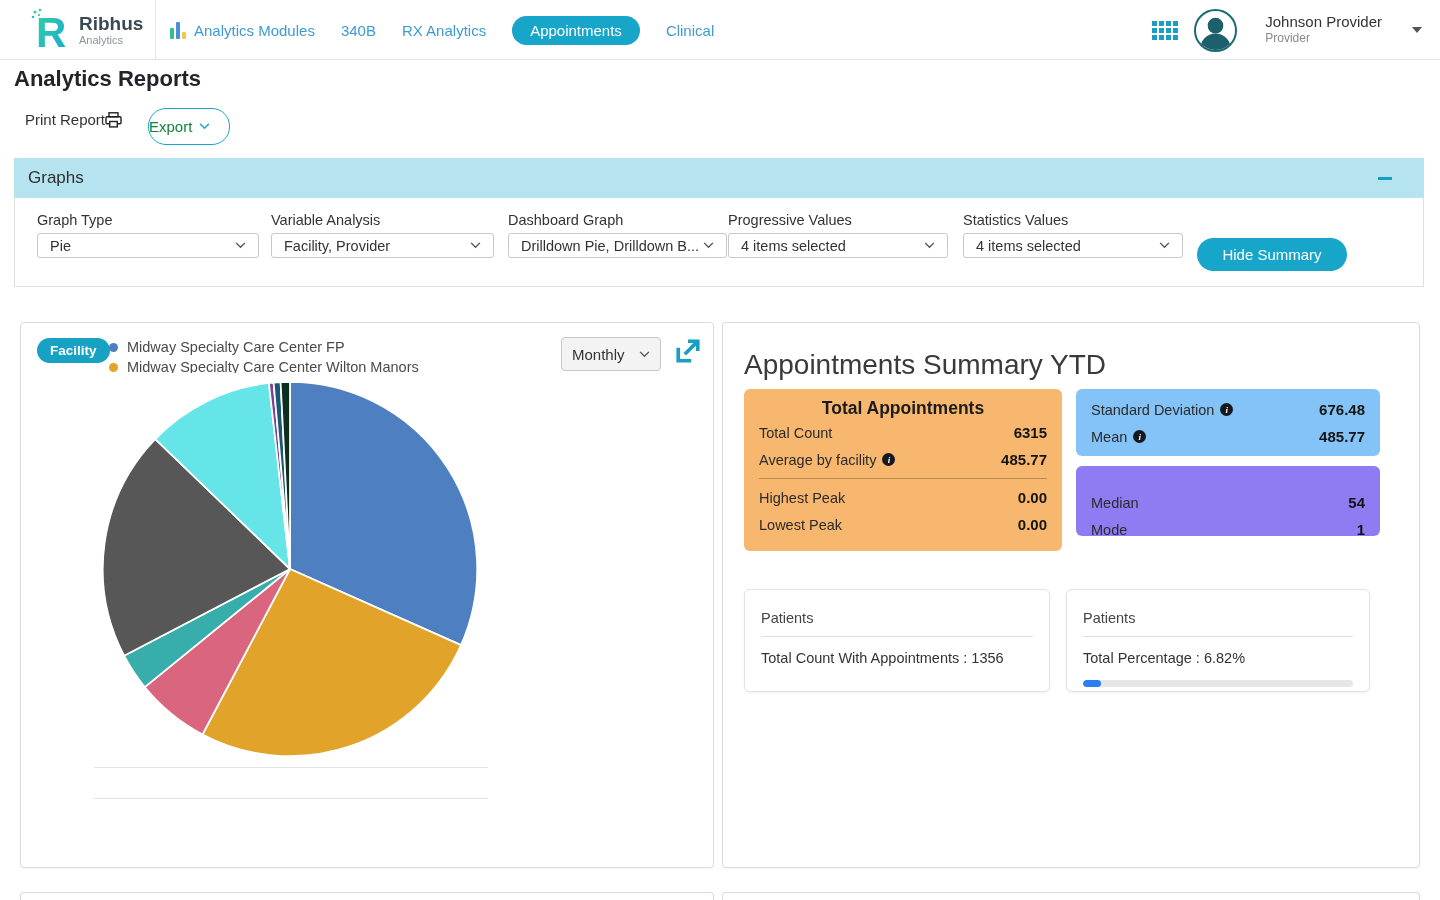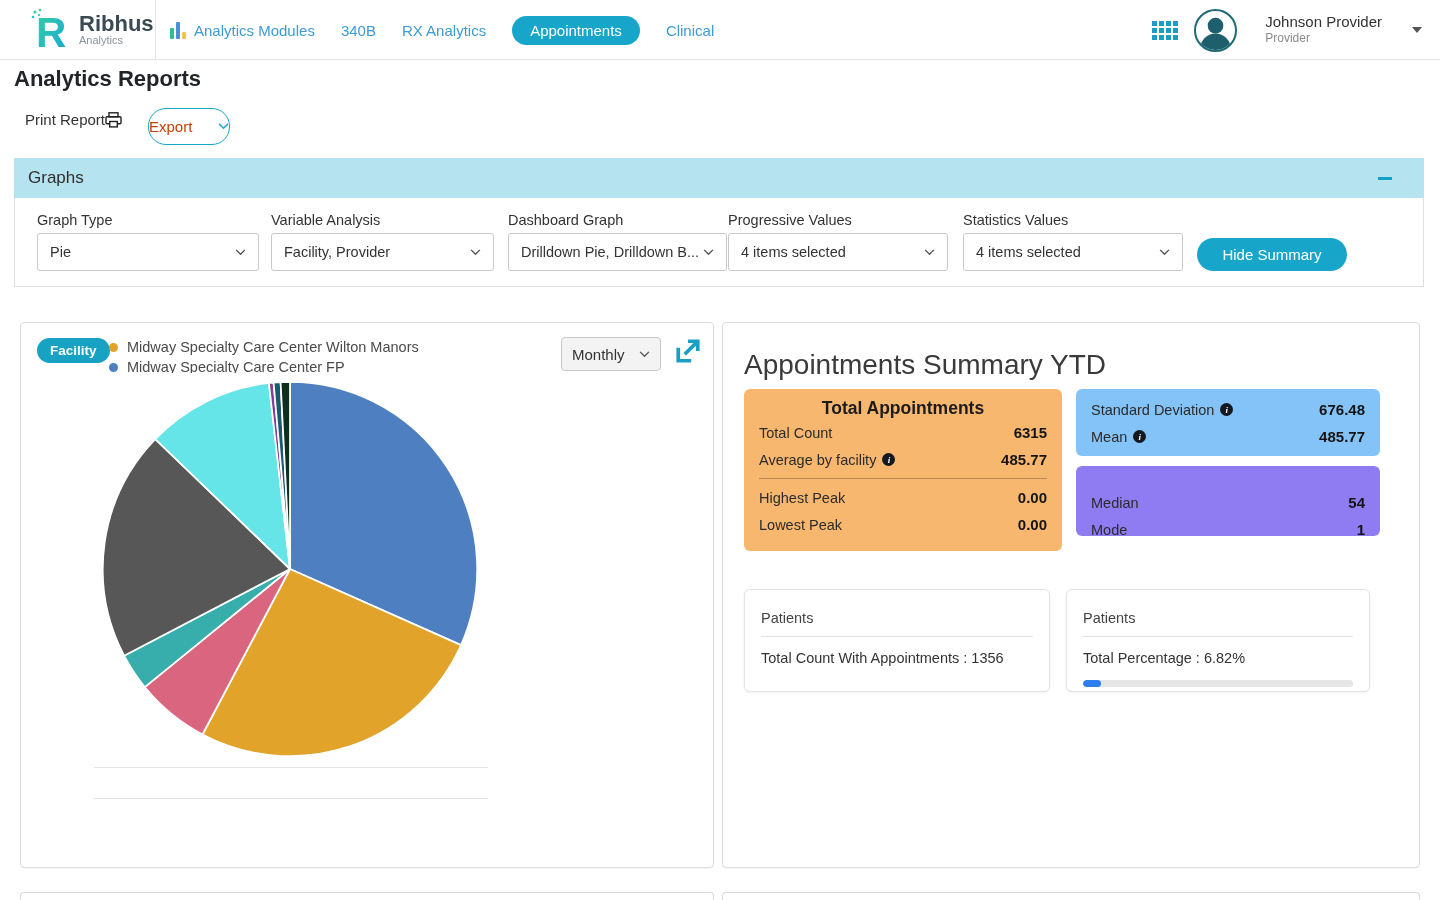--- a/index.html
+++ b/index.html
@@ -7,21 +7,21 @@
     font-family:"Liberation Sans","DejaVu Sans",sans-serif; color:#333; }
   :root{
     --accent:#17a5c9; --panel:#b5e3ef; --navlink:#3d9bd3;
     --orangebox:#f8b76f; --bluebox:#84c3f8; --purplebox:#8f7cf3; --progress:#2e7ef0;
   }
   
   .app-header{ position:relative; height:60px; background:#fff; border-bottom:1px solid #e3e3e3; }
   .brand-section{ position:absolute; left:0; top:0; width:156px; height:60px; border-right:1px solid #e6e6e6;
     display:flex; align-items:center; padding-left:30px; gap:7px; }
   .logo-r{ width:42px; height:46px; display:block; }
-  .brand-name{ font-size:22px; font-weight:bold; color:#3a4a54; line-height:20px; display:block; }
+  .brand-name{ font-size:19px; font-weight:bold; color:#3a4a54; line-height:20px; display:block; }
   .brand-sub{ font-size:11px; color:#8a959c; line-height:13px; display:block; }
   .top-nav{ position:absolute; left:170px; top:0; height:60px; display:flex; align-items:center; gap:26px; }
   .nav-item{ font-size:15px; color:var(--navlink); cursor:pointer; display:flex; align-items:center; gap:8px; white-space:nowrap; }
   .nav-item.pill{ background:var(--accent); color:#fff; padding:6px 18px; border-radius:15px; }
   .bars-icon{ display:inline-flex; align-items:flex-end; gap:2px; height:18px; }
   .bars-icon i{ display:block; width:4px; border-radius:1px; }
   .bars-icon .b1{ height:11px; background:#2ec28a; }
   .bars-icon .b2{ height:17px; background:#4a90d9; }
   .bars-icon .b3{ height:7px;  background:#f3c64b; }
   .header-right{ position:absolute; right:18px; top:0; height:60px; display:flex; align-items:center; gap:16px; }
@@ -30,32 +30,32 @@
   .avatar{ width:43px; height:43px; border-radius:50%; border:2px solid #1d6a77; overflow:hidden; background:#fff; cursor:pointer; flex:0 0 auto; }
   .user-block{ line-height:17px;margin-left:12px; }
   .user-name{ font-size:15px; color:#333; }
   .user-role{ font-size:12px; color:#8a8a8a; }
   .user-caret{ width:0; height:0; border-left:5px solid transparent; border-right:5px solid transparent;
     border-top:6px solid #555; margin-left:14px; cursor:pointer; }
   
   .page-title{ position:absolute; left:14px; top:66px; font-size:22px; font-weight:bold; color:#212529; }
   .print-report{ position:absolute; left:25px; top:111px; font-size:15px; color:#333; display:flex; align-items:center; cursor:pointer; }
   .export-btn{ position:absolute; left:148px; top:108px; width:82px; height:37px; border:1px solid var(--accent);
-    border-radius:18px; background:#fff; display:flex; align-items:center; justify-content:space-between; gap:7px;
-    font-size:15px; color:#c2410c; cursor:pointer; }
+    border-radius:18px; background:#fff; display:flex; align-items:center; justify-content:flex-start; gap:7px;
+    font-size:15px; color:#15803d; cursor:pointer; }
   
   .graphs-bar{ position:absolute; left:14px; top:158px; width:1410px; height:40px; background:var(--panel);
     display:flex; align-items:center; padding:0 14px;gap:26px; }
   .graphs-title{ font-size:17px; color:#2f2f2f; }
   .collapse-minus{ margin-left:auto; margin-right:18px; width:14px; height:3px; background:#13a0c6; cursor:pointer; }
   .filters-panel{ position:absolute; left:14px; top:198px; width:1410px; height:89px;
     border:1px solid #dfdfdf; border-top:none; background:#fff; }
   .filter-group{ position:absolute; top:0; }
   .filter-label{ position:absolute; top:14px; left:0; font-size:14.5px; color:#333; white-space:nowrap; }
-  .select{ position:absolute; top:35px; left:0; height:38px; border:1px solid #c9c9c9; border-radius:3px;
+  .select{ position:absolute; top:35px; left:0; height:25px; border:1px solid #c9c9c9; border-radius:3px;
     background:#fff; display:flex; align-items:center; padding:8px 12px; font-size:14.5px; color:#333; cursor:pointer; }
   .select .chev{ margin-left:auto; }
   .hide-summary-btn{ position:absolute; left:1182px; top:40px; width:150px; height:33px; background:var(--accent);
     color:#fff; border:none; border-radius:17px; font-size:15px; cursor:pointer;
     font-family:"Liberation Sans","DejaVu Sans",sans-serif; }
   
   .card{ position:absolute; background:#fff; border:1px solid #dcdcdc; border-radius:4px;
     box-shadow:0 1px 2px rgba(0,0,0,0.04); }
   .chart-card{ left:20px; top:322px; width:694px; height:546px; }
   .summary-card{ left:722px; top:322px; width:698px; height:546px; }
@@ -239,26 +239,26 @@
     </div>
   </div>
   <button class="hide-summary-btn">Hide Summary</button>
 </div>
 
 <div class="card chart-card">
   <span class="facility-badge">Facility</span>
 
   <div class="legend">
     <div class="legend-row">
+      <span class="legend-dot" style="background: rgb(78, 128, 193);"></span>
+      <span class="legend-label">Midway Specialty Care Center FP</span>
+    </div>
+    <div class="legend-row">
       <span class="legend-dot" style="background: rgb(225, 163, 42);"></span>
       <span class="legend-label">Midway Specialty Care Center Wilton Manors</span>
-    </div>
-    <div class="legend-row">
-      <span class="legend-dot" style="background: rgb(78, 128, 193);"></span>
-      <span class="legend-label">Midway Specialty Care Center FP</span>
     </div>
   </div>
 
   <div class="period-select">
     <span>Monthly</span>
     <svg class="chev" viewBox="0 0 12 8">
         <polyline points="1,1 6,6 11,1" fill="none" stroke="#555" stroke-width="1.6"></polyline>
       </svg>
   </div>
 

